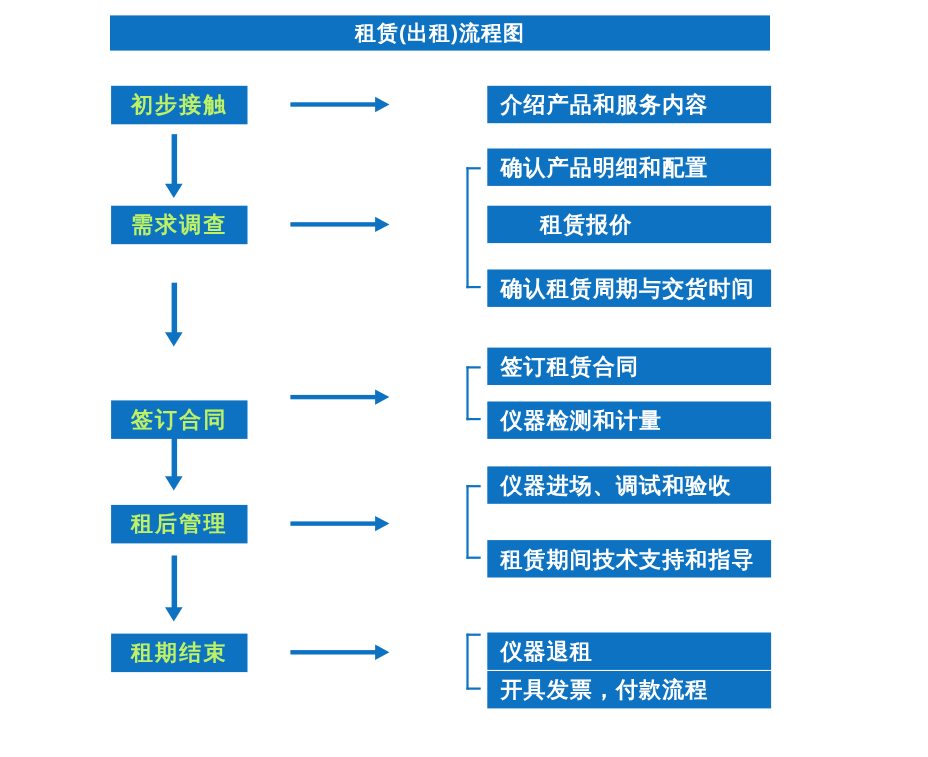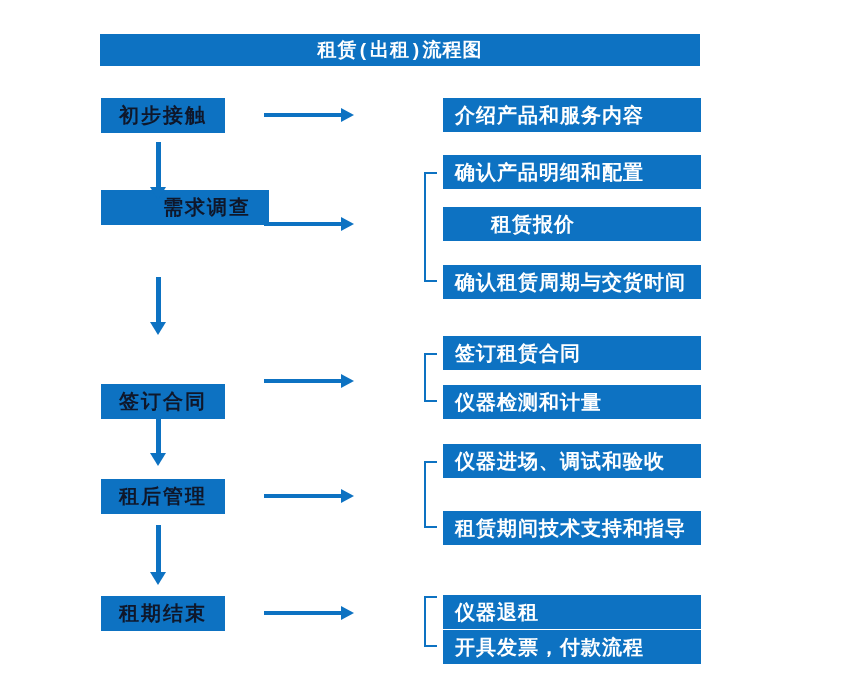--- a/index.html
+++ b/index.html
@@ -1,28 +1,28 @@
 <!DOCTYPE html>
 <html><head>
 <meta charset="utf-8">
 <style>
   :root { --blue: #0d72c2; }
   html,body { margin:0; padding:0; background:#ffffff; }
   .canvas {
     position:relative; width:844px; height:652px; background:#ffffff;
-    font-family:Liberation Mono, monospace; overflow:hidden;margin-top:20px;
+    font-family:Liberation Sans, sans-serif; overflow:hidden;
   }
   .titlebar {
     position:absolute; left:100px; top:14px; width:600px; height:32px;
     background:var(--blue); color:#fff; font-weight:bold; font-size:19px;
     display:flex; align-items:center; justify-content:center; letter-spacing:1px;
   }
   .stepbox {
     position:absolute; left:101px; width:124px; height:35px;
-    background:var(--blue); color:#0f172a; font-weight:bold; font-size:20px;
+    background:var(--blue); color:#bef264; font-weight:bold; font-size:20px;
     display:flex; align-items:center; justify-content:center; letter-spacing:2px;
   }
   .detailbox {
     position:absolute; left:443px; width:258px; height:34px;
     background:var(--blue); color:#fff; font-weight:bold; font-size:20px;
     display:flex; align-items:center; padding-left:12px; box-sizing:border-box;
     letter-spacing:1px; white-space:nowrap;
   }
   
   .harrow { position:absolute; width:90px; height:14px; }
@@ -39,21 +39,21 @@
     position:absolute; bottom:0; left:0; width:0; height:0;
     border-left:8px solid transparent; border-right:8px solid transparent;
     border-top:13px solid var(--blue);
   }
   
   .bracket {
     position:absolute; left:424px; width:13px;
     border:2px solid var(--blue); border-right:none; box-sizing:border-box;
   }
   
-  .step-1 { top:78px; }  .step-2 { top:170px;padding-left:44px; } .step-3 { top:364px; }
+  .step-1 { top:78px; }  .step-2 { top:187px; } .step-3 { top:364px; }
   .step-4 { top:459px; } .step-5 { top:576px; }
   .ha-1 { left:264px; top:88px; }  .ha-2 { left:264px; top:197px; }
   .ha-3 { left:264px; top:354px; } .ha-4 { left:264px; top:469px; }
   .ha-5 { left:264px; top:586px; }
   .va-1 { left:150px; top:122px; height:58px; }
   .va-2 { left:150px; top:257px; height:58px; }
   .va-3 { left:150px; top:388px; height:58px; }
   .va-4 { left:150px; top:505px; height:60px; }
   .d-1a { top:78px; }
   .d-2a { top:135px; } .d-2b { top:187px;padding-left:48px; } .d-2c { top:245px; }

